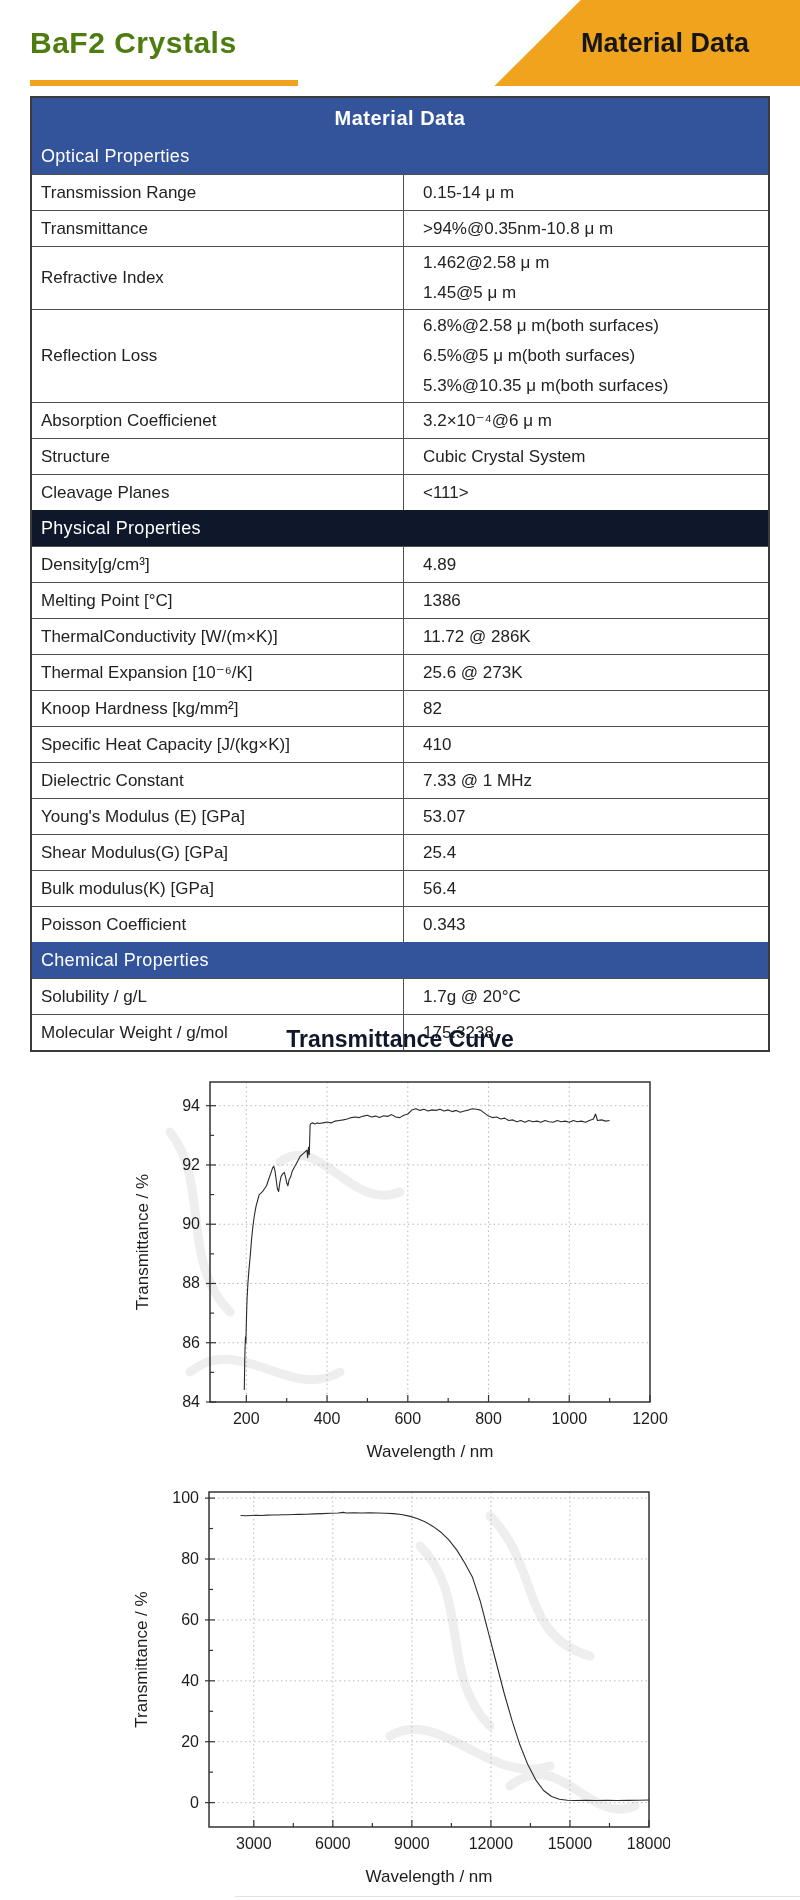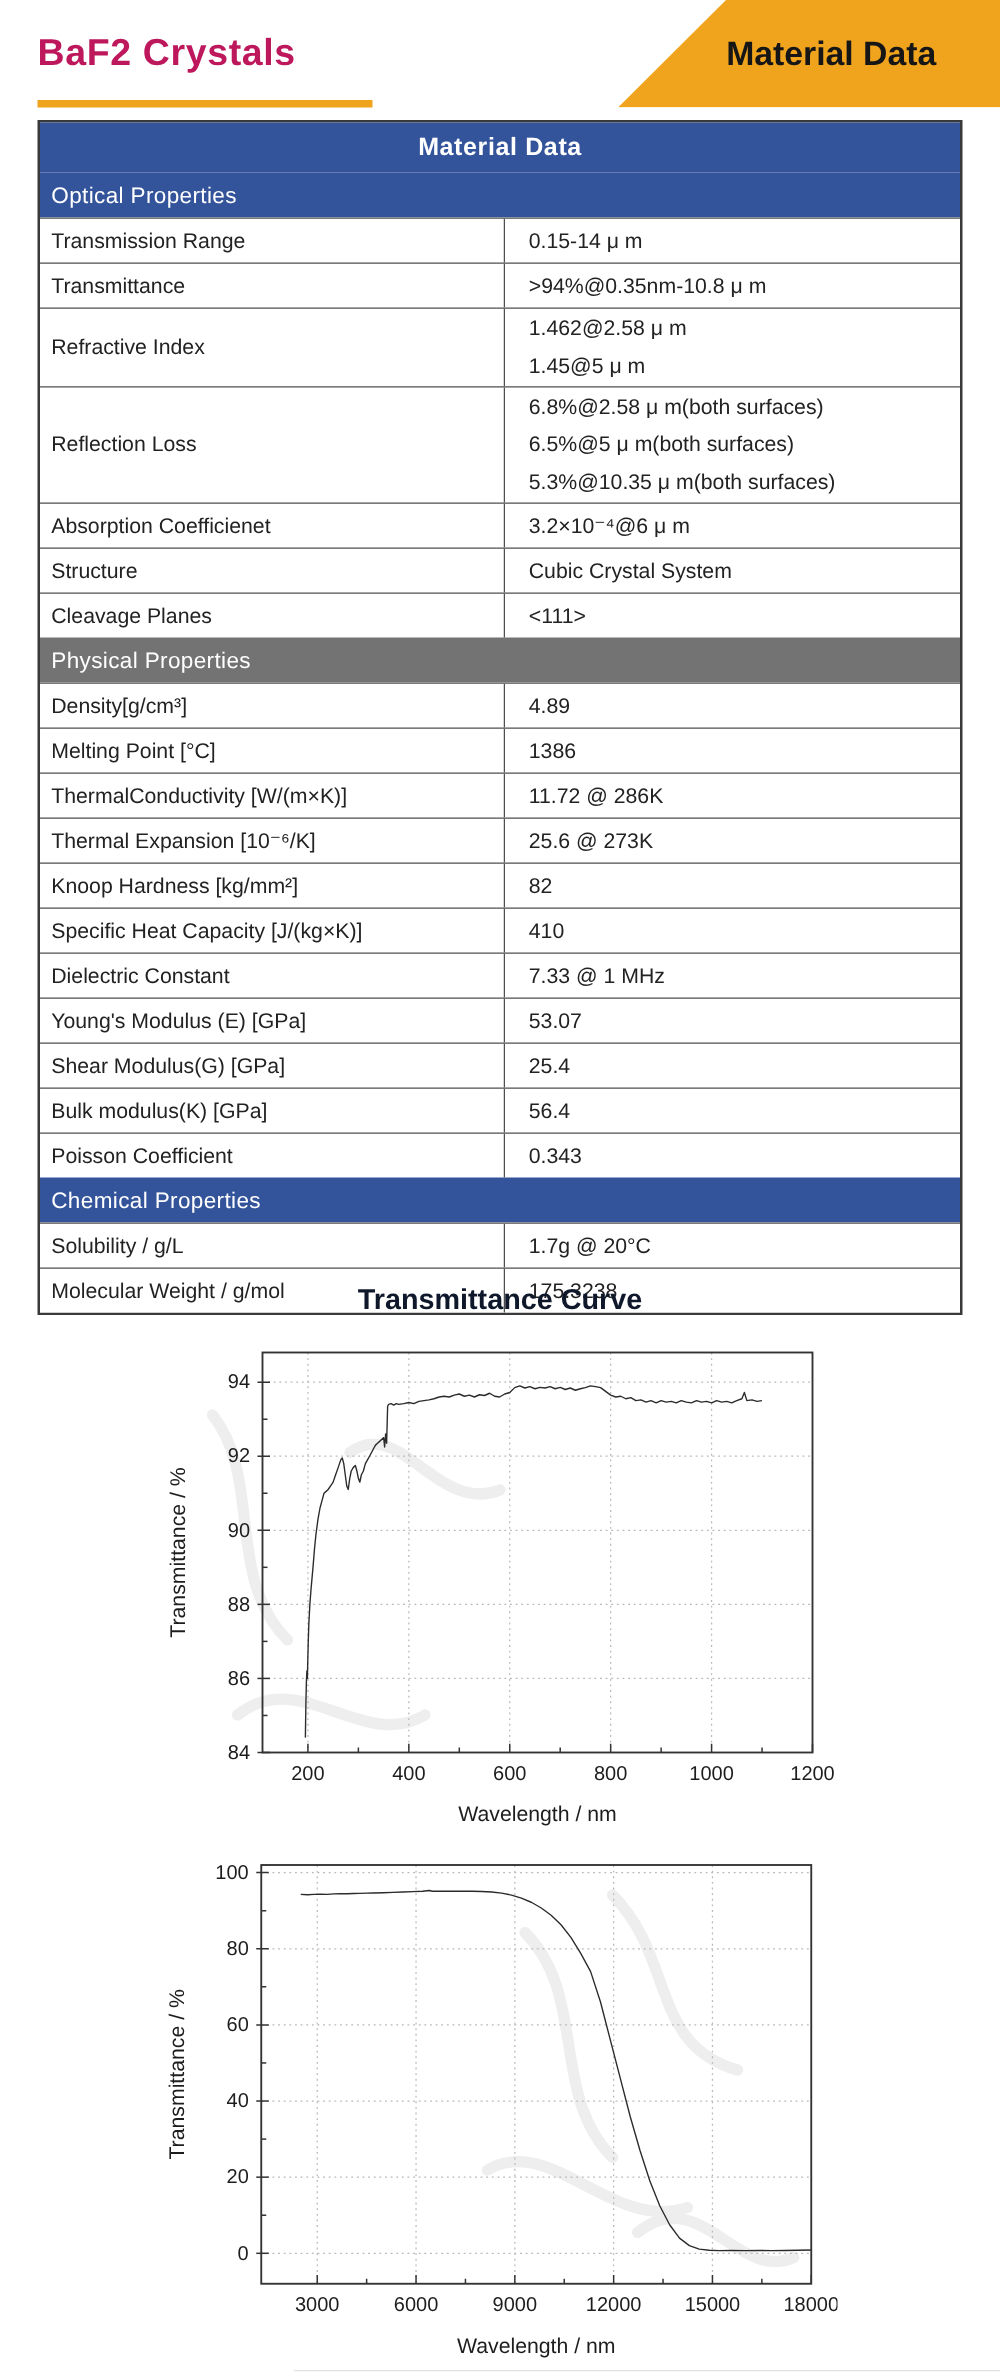--- a/index.html
+++ b/index.html
@@ -1,20 +1,20 @@
 <!DOCTYPE html>
 <html><head>
 <meta charset="utf-8">
 <style>
   html,body{margin:0;padding:0;background:#fff;}
   body{font-family:"Liberation Sans","DejaVu Sans",sans-serif;color:#222;}
   #page{position:relative;width:800px;height:1900px;background:#ffffff;overflow:hidden;}
 
   
-  #page-title{position:absolute;left:30px;top:26px;font-size:30px;font-weight:bold;color:#be185d;letter-spacing:0.5px;}
+  #page-title{position:absolute;left:30px;top:26px;font-size:30px;font-weight:bold;color:#4d7c0f;letter-spacing:0.5px;}
   #title-underline{position:absolute;left:30px;top:80px;width:268px;height:6px;}
   #banner{position:absolute;left:0;top:0;width:800px;height:86px;
           clip-path:polygon(72.6% 0,100% 0,100% 100%,61.8% 100%);}
   #banner span{position:absolute;left:530px;top:0;width:270px;height:86px;line-height:86px;
           text-align:center;font-size:27px;font-weight:bold;color:#161616;}
 
   
   #mat-table{position:absolute;left:30px;top:96px;width:740px;border:2px solid #3a3a3a;box-sizing:border-box;}
   .t-title{height:40px;line-height:40px;text-align:center;color:#fff;font-weight:bold;font-size:20px;letter-spacing:0.5px;}
   .t-section{height:36px;line-height:36px;color:#fff;font-weight:normal;font-size:18px;padding-left:9px;letter-spacing:0.3px;}
@@ -85,21 +85,21 @@
         <div class="t-value">
           <div>Cubic Crystal System</div>
         </div>
       </div>
       <div class="t-row row-h35">
         <div class="t-label">Cleavage Planes</div>
         <div class="t-value">
           <div>&lt;111&gt;</div>
         </div>
       </div>
-      <div class="t-section" style="background:#737373">Physical Properties</div>
+      <div class="t-section" style="background:#0f172a">Physical Properties</div>
       <div class="t-row row-h35">
         <div class="t-label">Density[g/cm³]</div>
         <div class="t-value">
           <div>4.89</div>
         </div>
       </div>
       <div class="t-row row-h35">
         <div class="t-label">Melting Point [°C]</div>
         <div class="t-value">
           <div>1386</div>

